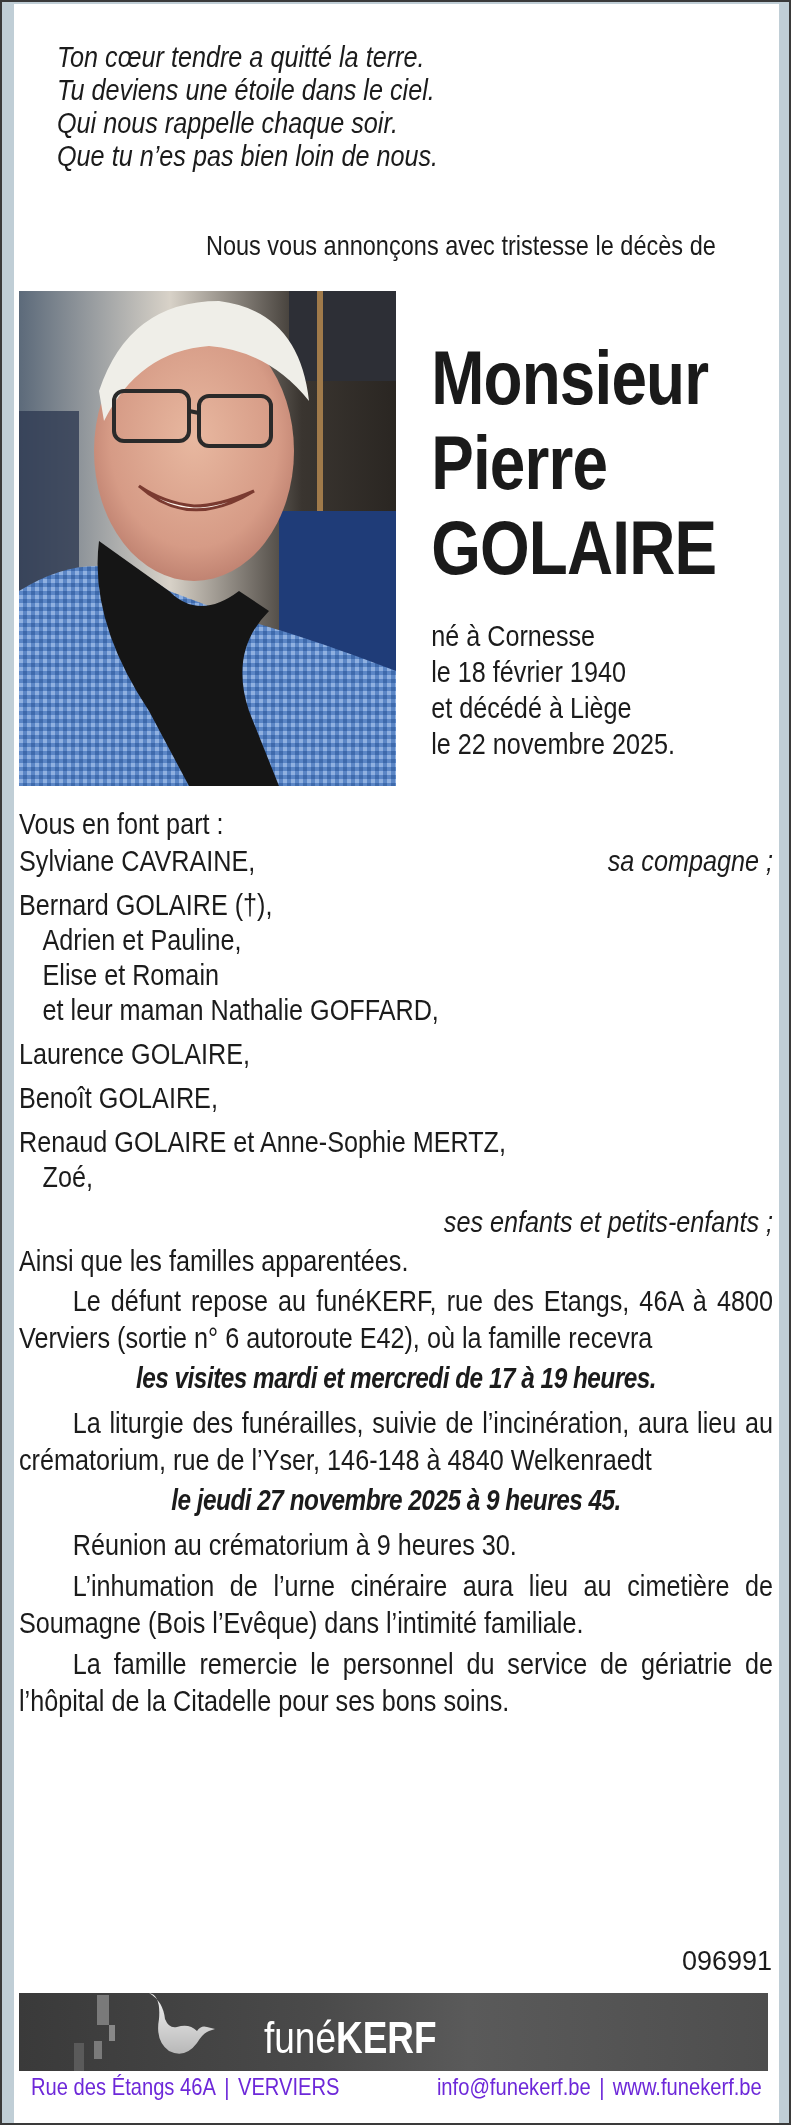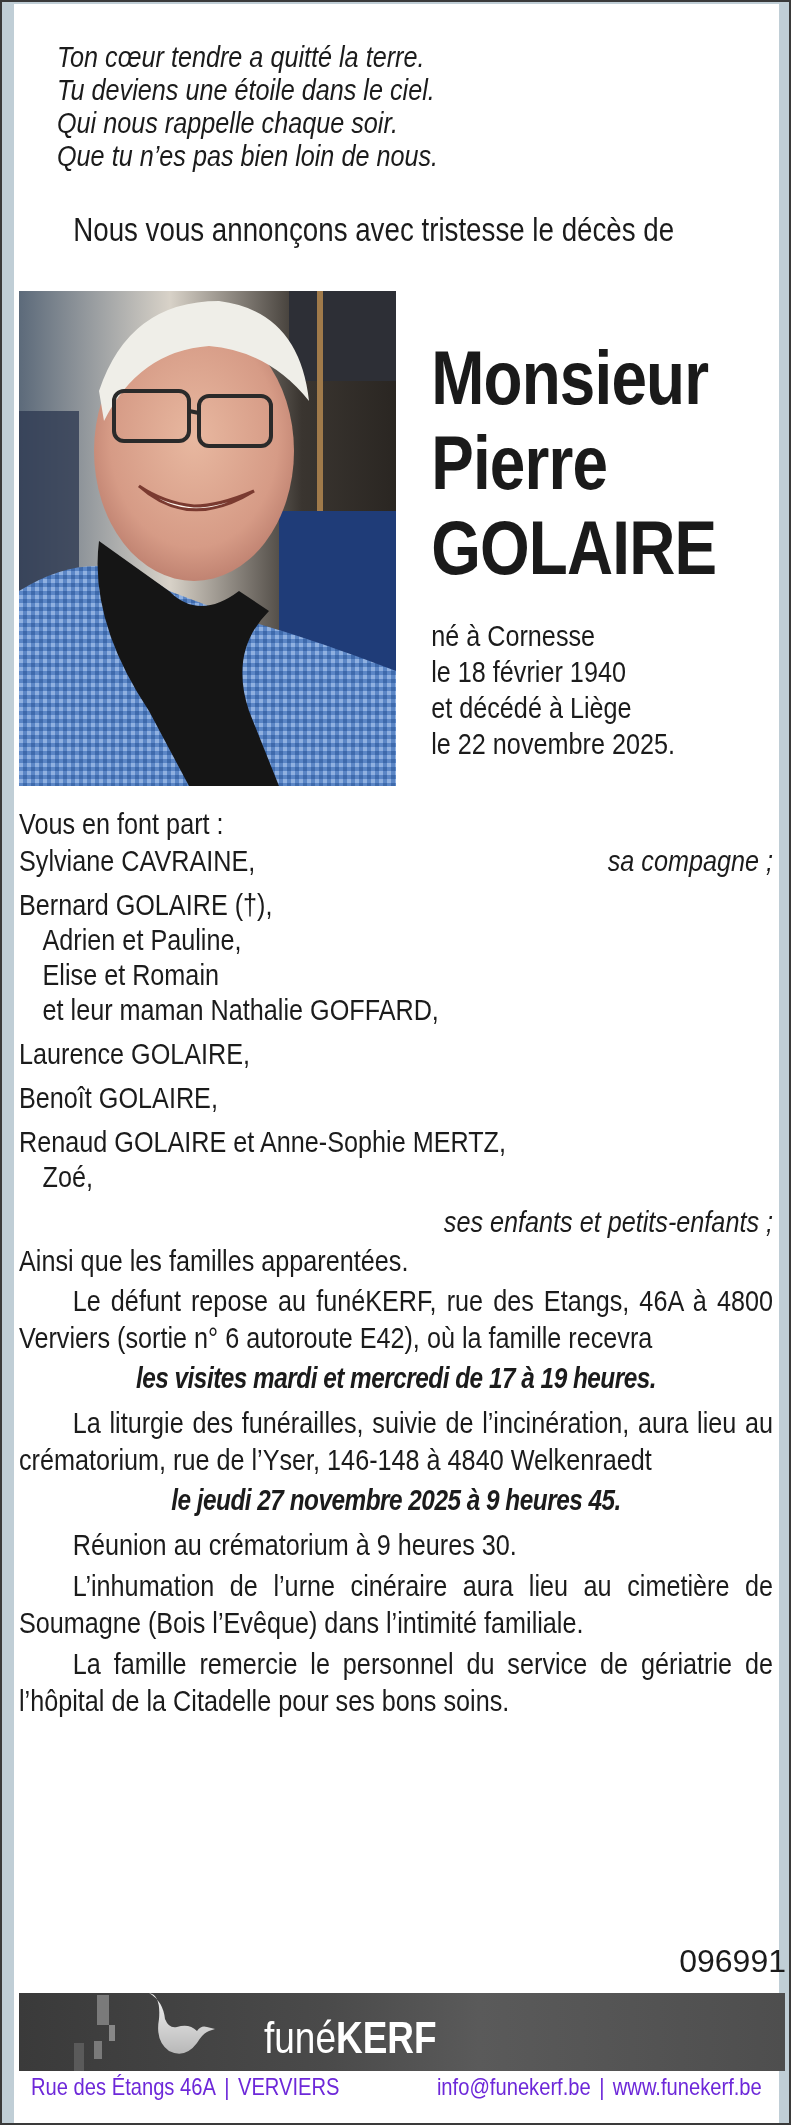--- a/index.html
+++ b/index.html
@@ -9,44 +9,44 @@
            box-sizing: border-box; border: 2px solid #3a3a3a; background: #c0ced6; }
   .inner { position: absolute; left: 12px; top: 2px; width: 765px; height: 2119px; background: #ffffff; }
 
   
   .narrow { transform-origin: 0 0; transform: scaleX(0.84); width: 119.05%; }
   .narrow-c { transform-origin: 50% 0; transform: scaleX(0.84); }
 
   .poem { position: absolute; left: 20px; top: 40px; width: 760px; margin-left: 37px; }
   .poem .line { font-style: italic; font-size: 30px; line-height: 33px; color: #1b1b1b; white-space: nowrap; }
 
-  .announce { position: absolute; left: 12px; top: 212px; width: 765px; text-align: left;
-              font-size: 33px; line-height: 36px; white-space: nowrap; }
+  .announce { position: absolute; left: 12px; top: 228px; width: 765px; text-align: right;
+              font-size: 28px; line-height: 36px; white-space: nowrap; }
 
   .photo { position: absolute; left: 19px; top: 291px; width: 377px; height: 495px; overflow: hidden;
            background: #6b7a8c; }
 
   .name-block { position: absolute; left: 400px; top: 335px; width: 390px; text-align: left; }
   .name-block .name { font-weight: bold; font-size: 76px; line-height: 85px; letter-spacing: -1px; color: #1a1a1a; white-space: nowrap; }
   .dates { position: absolute; left: 400px; top: 618px; width: 390px; text-align: left; }
   .dates .line { font-size: 30px; line-height: 36px; white-space: nowrap; }
 
   .body-text { position: absolute; left: 19px; top: 806px; width: 754px; }
   .body-text .row { font-size: 30px; line-height: 35px; white-space: nowrap; position: relative; }
   .indent1 { padding-left: 28px; }
   .right-it { font-style: italic; text-align: right; }
   .gap { height: 9px; }
   .para { font-size: 30px; line-height: 37px; text-align: justify; text-indent: 64px; margin-top: 4px; }
   .para.last-left { text-align-last: left; }
   .emph { font-style: italic; font-weight: bold; font-size: 29px; line-height: 44px; text-align: center; white-space: nowrap; letter-spacing: -0.6px; }
 
-  .ref { position: absolute; right: 5px; top: 1946px; font-size: 32px; line-height: 30px; }
+  .ref { position: absolute; right: 19px; top: 1946px; font-size: 27px; line-height: 30px; }
 
   .banner { position: absolute; left: 19px; top: 1993px; width: 749px; height: 78px; overflow: hidden;
-            background: linear-gradient(90deg, #3a3a3a 0%, #4a4a4a 40%, #5a5a5a 60%, #4e4e4e 100%); padding-left: 17px; }
+            background: linear-gradient(90deg, #3a3a3a 0%, #4a4a4a 40%, #5a5a5a 60%, #4e4e4e 100%); }
   .banner .sq { position: absolute; background: #7a7a7a; }
   .banner .phone-box { position: absolute; right: 0; top: 0; width: 212px; height: 45px;
                        background: #8e8e8e; border-bottom-left-radius: 8px; }
   .banner .phone { position: absolute; right: 10px; top: 4px; font-size: 34px; font-weight: bold; color: #1e1e1e; letter-spacing: -0.5px; white-space: nowrap; }
   .banner .tagline { position: absolute; right: 8px; top: 50px; font-size: 21px; color: #e0e0e0; white-space: nowrap; }
   .banner .brand { position: absolute; left: 245px; top: 20px; font-size: 44px; color: #ffffff; white-space: nowrap; }
   .banner .brand .light { font-weight: normal; }
   .banner .brand .bold { font-weight: bold; }
   .banner .bird { position: absolute; left: 120px; top: -4px; }
 

